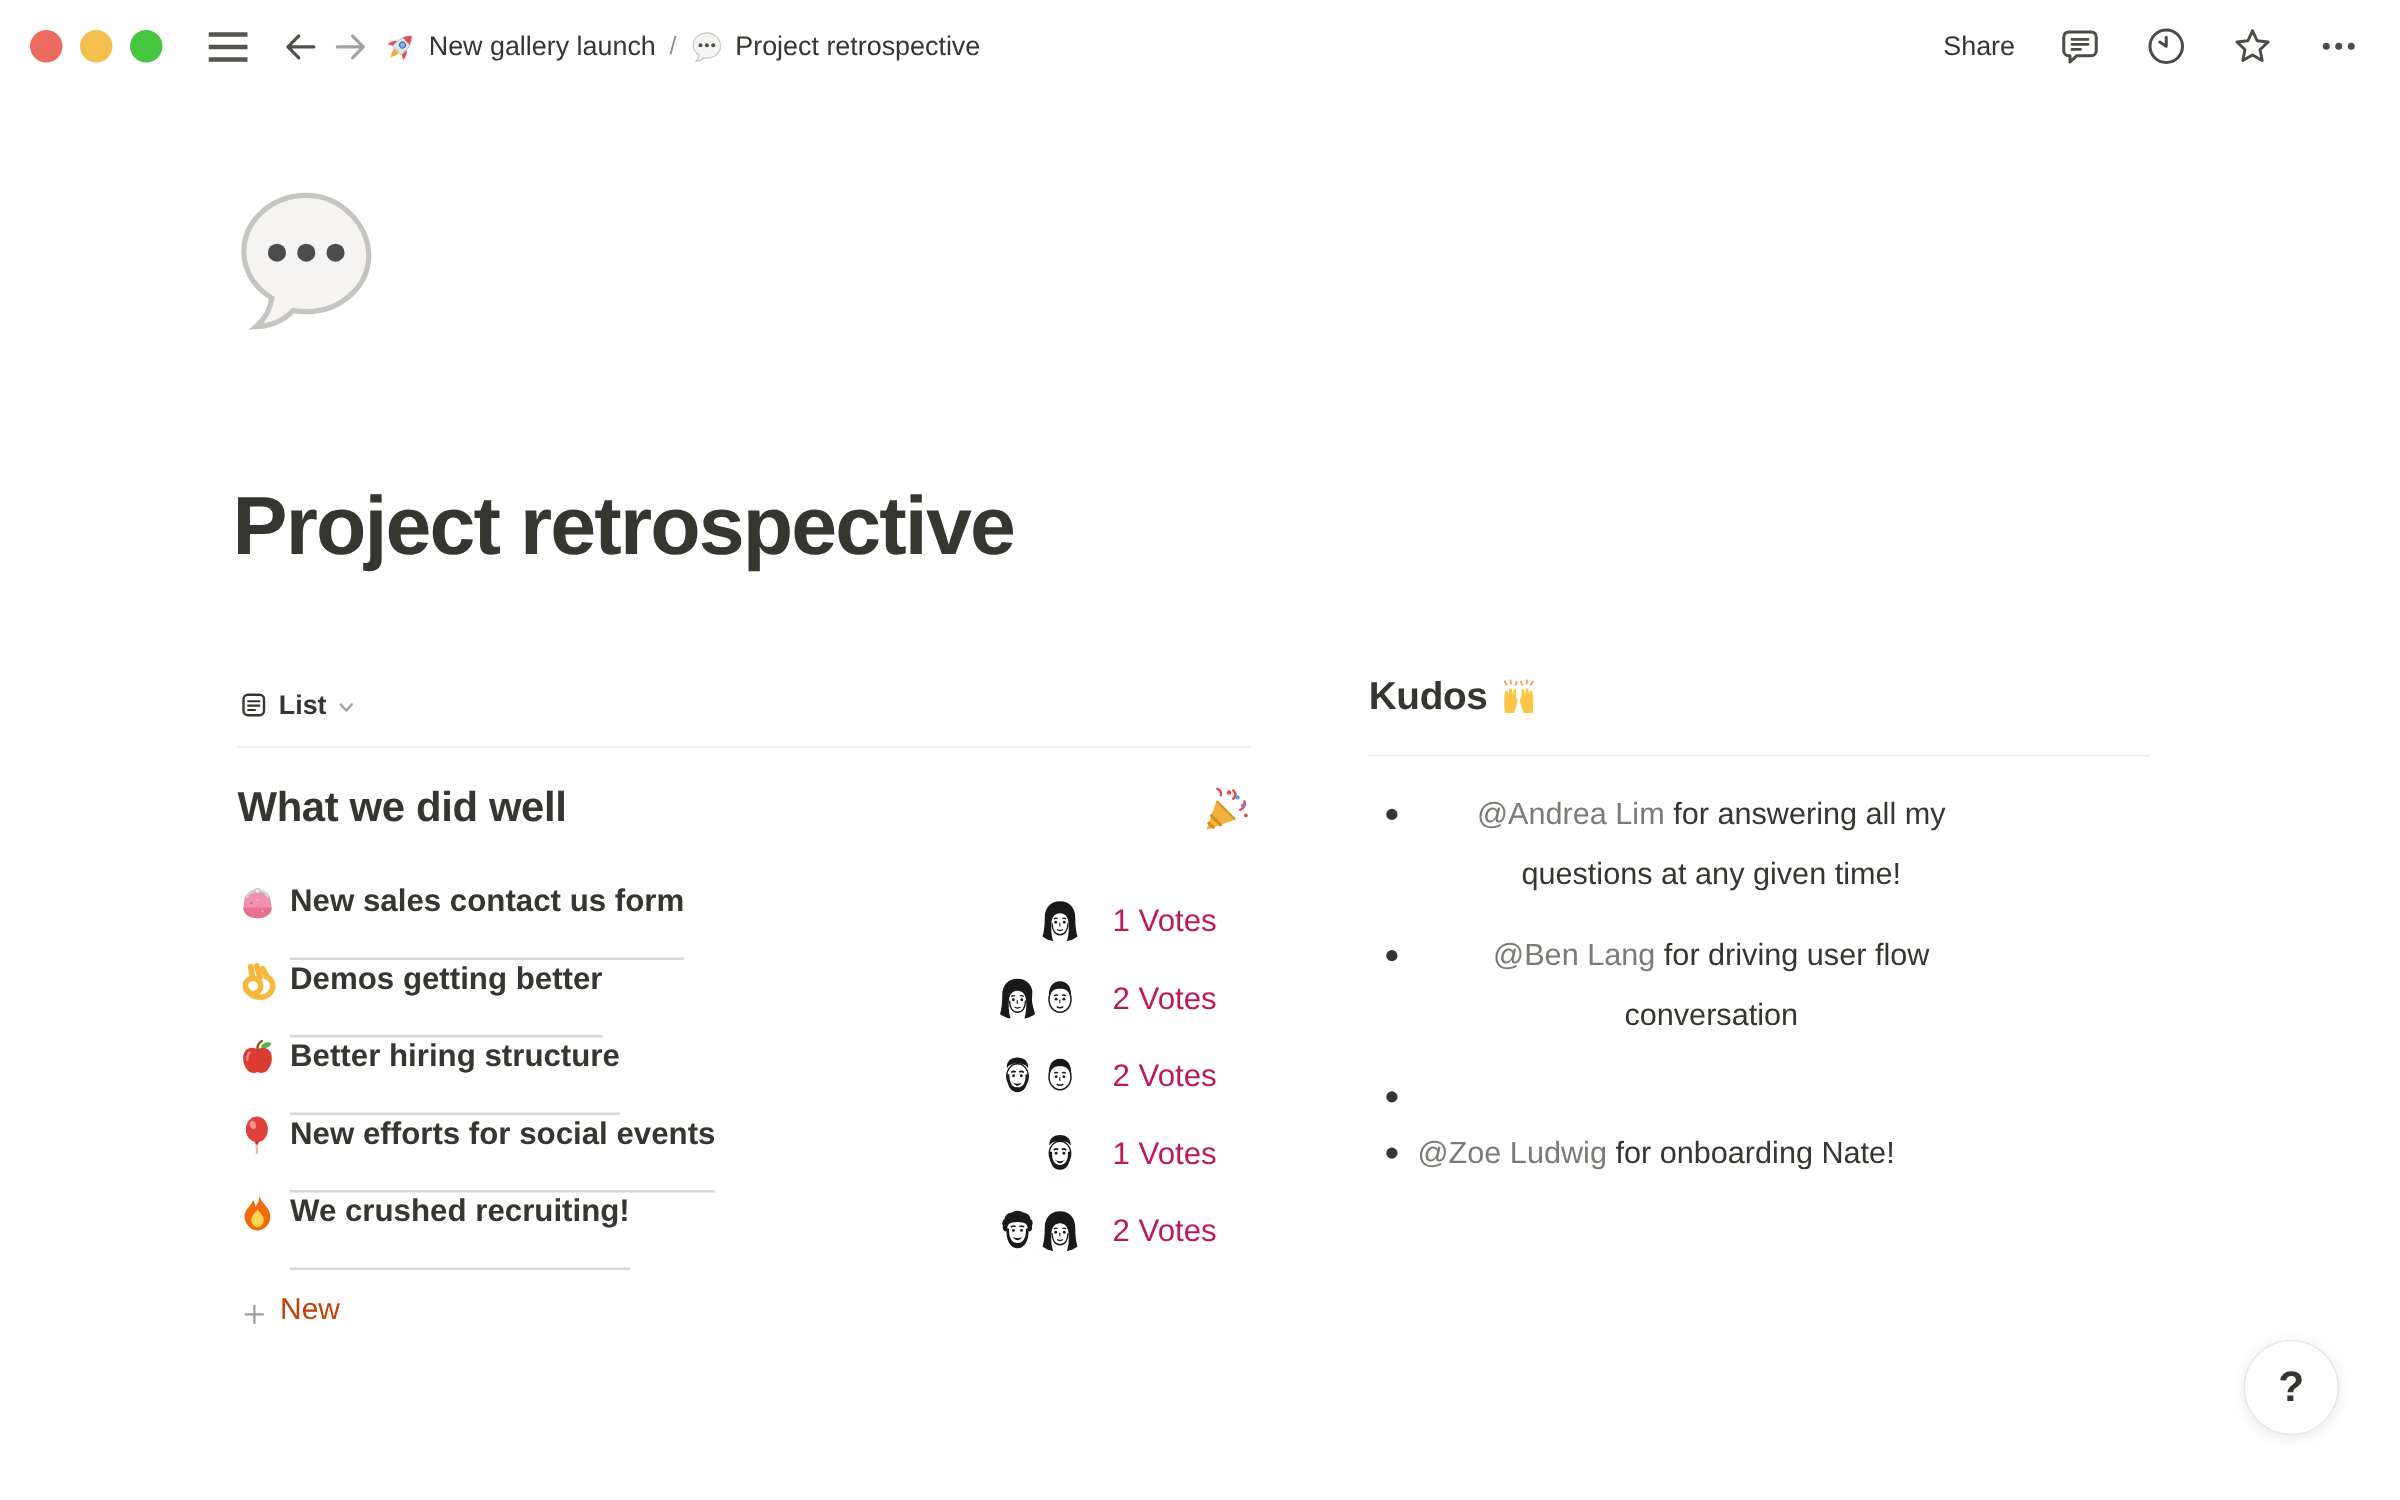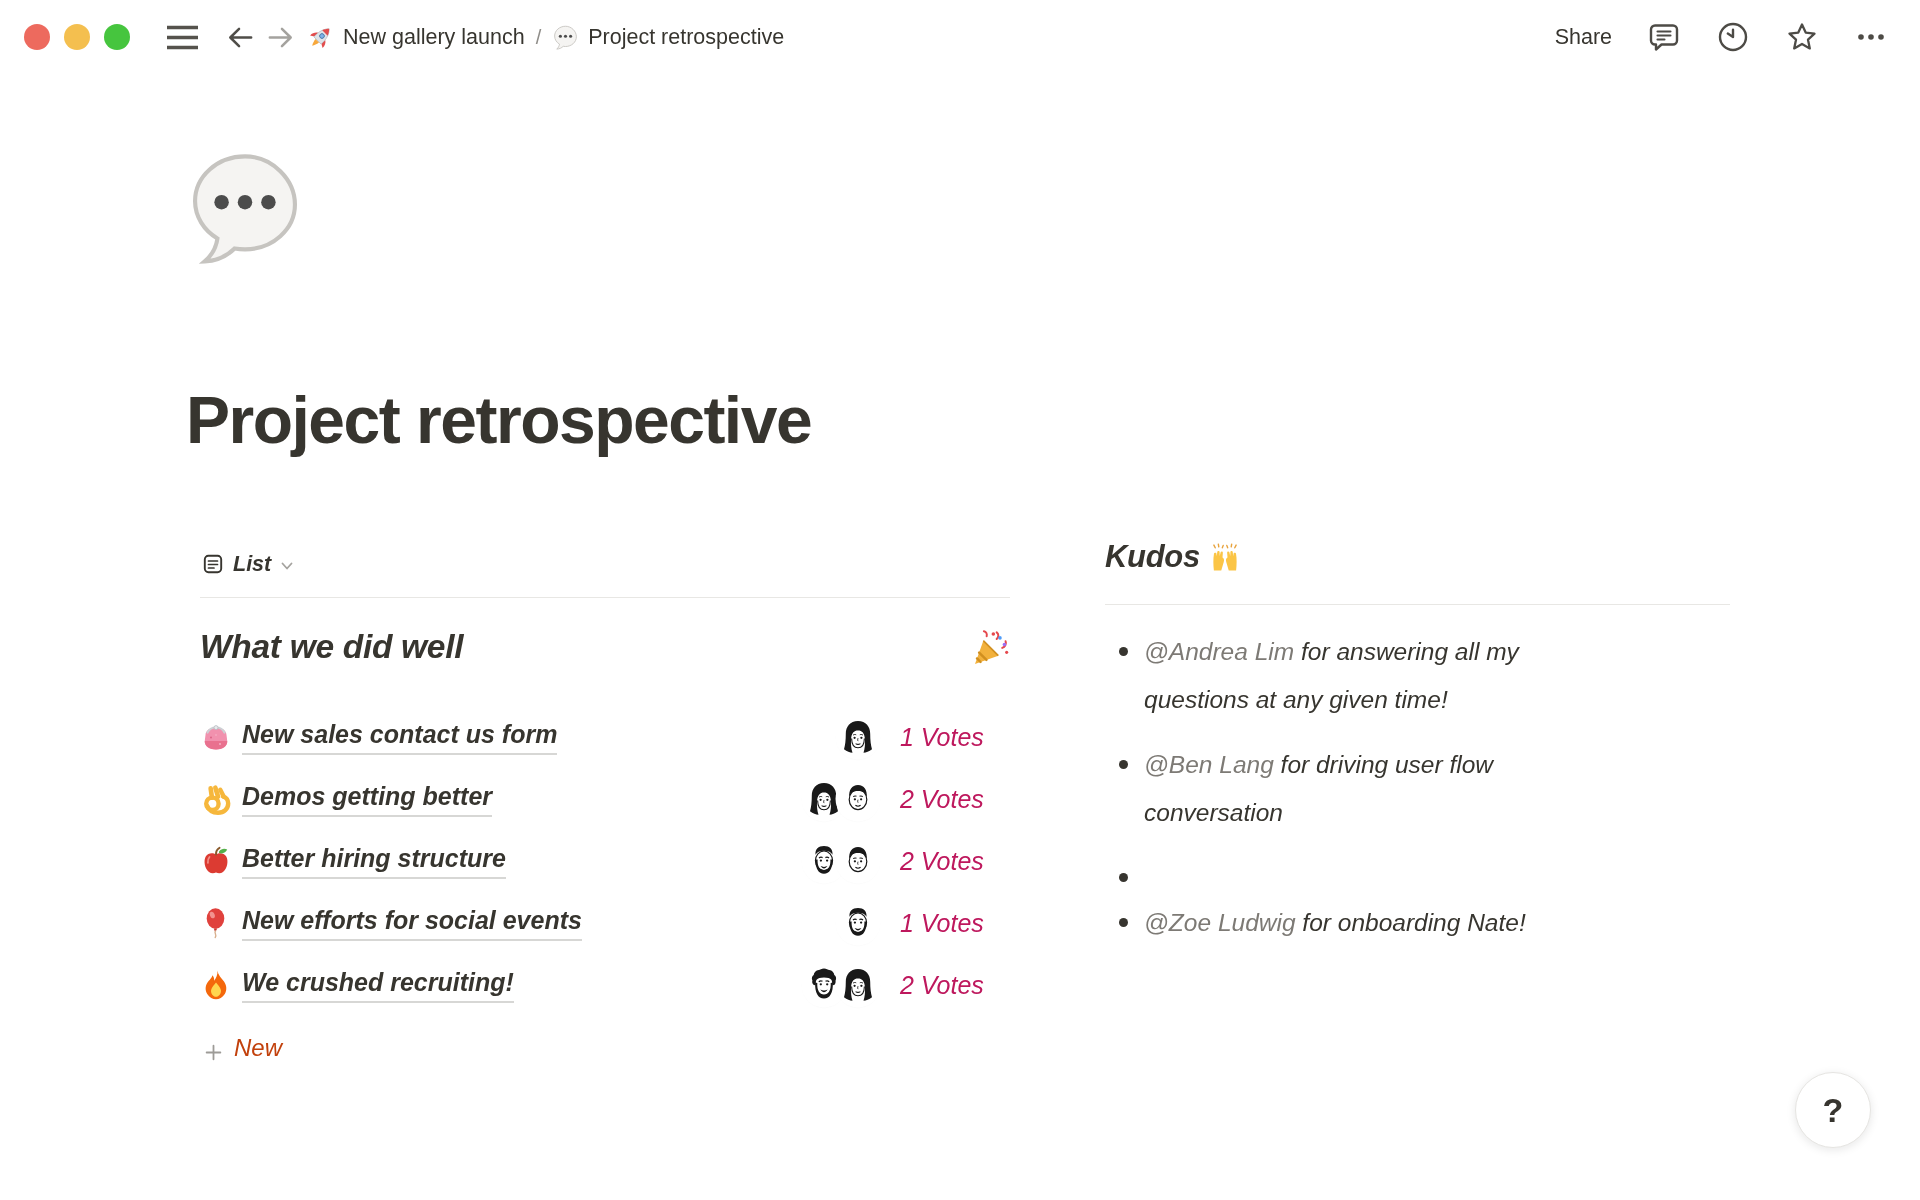--- a/index.html
+++ b/index.html
@@ -21,57 +21,57 @@
   .crumb-sep { color:#8f8d89; margin:0 11px; font-size:20px; }
   .tb-right { margin-left:auto; display:flex; align-items:center; gap:35px; }
   .share { font-size:21.5px; color:#37352f; }
   .tb-ico { width:34px; height:34px; }
 
   
   .page-icon { position:absolute; left:183px; top:146px; width:124px; height:124px; }
   h1.title { position:absolute; left:186px; top:382px; font-size:66px; font-weight:800;
              letter-spacing:-1.5px; color:#37352f; }
 
-  .cols { position:absolute; left:200px; top:542px; display:flex;font-style:italic; }
+  .cols { position:absolute; left:190px; top:542px; display:flex; }
   .col-left { width:810px; }
   .col-right { width:625px; margin-left:95px; }
 
   
   .viewtab { display:flex; align-items:center; height:40px; margin-top:2px; width:max-content; padding-left:2px; }
   .viewtab .vicon { width:22px; height:22px; margin-right:9px; }
   .viewtab .vlabel { font-size:21.5px; font-weight:700; }
   .viewtab .vchev { width:16px; height:16px; margin-left:8px; margin-top:3px; }
   .divider { height:1px; background:#e8e7e4; margin-top:13px; }
 
   .h2row { display:flex; align-items:center; margin-top:26px;justify-content:space-between; }
   .h2row h2 { font-size:33.5px; font-weight:800; line-height:46px; letter-spacing:-0.3px; }
   .h2row .h2emoji { width:40px; height:40px; margin-left:8px; margin-top:4px; }
 
   .rows { margin-top:36px; }
-  .row { display:flex; align-items:center; height:62px; padding-right:14px; }
+  .row { display:flex; height:62px; padding-right:14px; }
   .row-emoji { width:32px; height:32px; margin-right:10px; flex:none; }
   .row-title { font-size:25px; font-weight:600; color:#37352f; line-height:1.25;
                border-bottom:2px solid rgba(55,53,47,0.2); padding-bottom:2px; cursor:pointer; }
   .row-right { margin-left:auto; display:flex; align-items:center; }
   .avatars { display:flex; }
   .avatar { width:40px; height:40px; border-radius:50%; background:#fff;
             box-shadow:0 0 0 2.5px #fff, 0 1px 3px rgba(0,0,0,.12); }
   .avatar + .avatar { margin-left:-6px; }
   .votes { width:96px; margin-left:22px; font-size:25px; color:#be185d; }
 
   .newrow { margin-top:12px; height:40px; display:flex; align-items:center; padding-left:4px;
             color:#c2410c; font-size:24px; width:max-content; cursor:pointer; }
   .newrow .picon { width:19px; height:19px; margin-right:11px; margin-top:2px; }
 
   
   .kudos-head { display:flex; align-items:center; margin-top:-5px; }
   .kudos-head h3 { font-size:31px; font-weight:800; line-height:40px; letter-spacing:-0.3px; }
   .kudos-head .kemoji { width:32px; height:32px; margin-left:9px; margin-top:2px; }
   .kdivider { height:1px; background:#e8e7e4; margin-top:27px; }
-  ul.kudos { list-style:none; margin-top:23px; }
+  ul.kudos { list-style:none; margin-top:23px;text-align:center; }
   ul.kudos li { display:flex; margin-bottom:17px; }
   .bullet { width:9px; height:9px; border-radius:50%; background:#37352f; flex:none;
             margin:19px 16px 0 14px; }
   .ktext { font-size:24.5px; line-height:48px; color:#37352f; max-width:470px; }
   .mention { color:#7d7a75; cursor:pointer; }
 
   .help { position:absolute; left:1795px; top:1072px; width:76px; height:76px; border-radius:50%;
           background:#fff; border:1px solid #e6e5e2; box-shadow:0 2px 10px rgba(15,15,15,.10);
           display:flex; align-items:center; justify-content:center;
           font-size:34px; font-weight:700; color:#37352f; cursor:pointer; }

